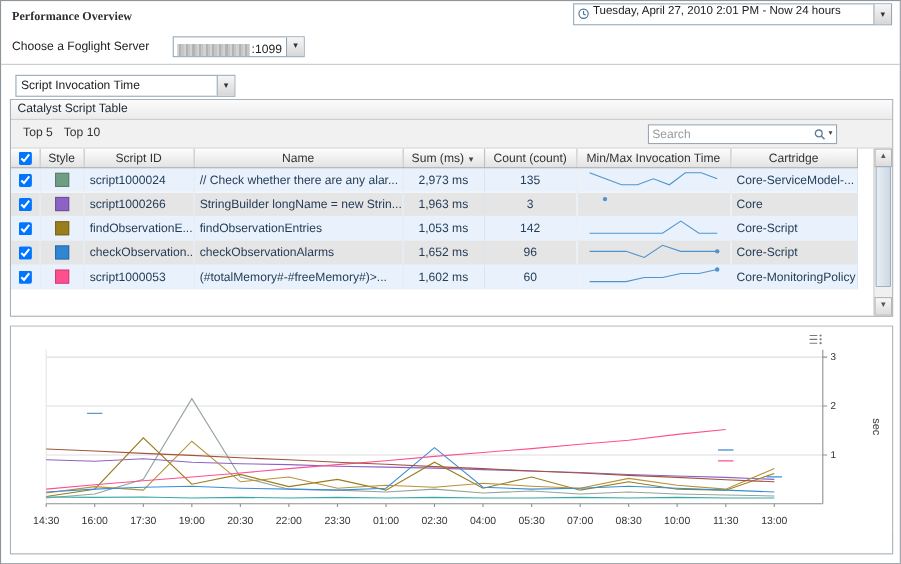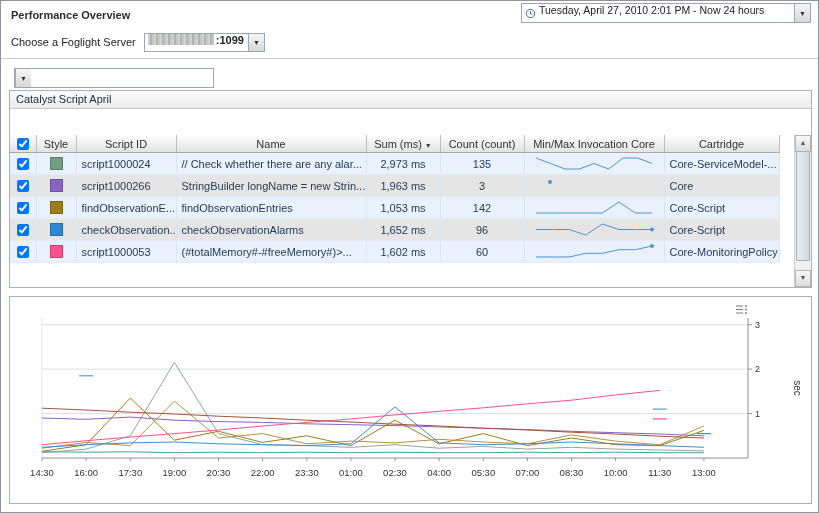--- a/index.html
+++ b/index.html
@@ -1,24 +1,24 @@
 <!DOCTYPE html>
 <html><head>
 <meta charset="utf-8">
 <style>
   html,body{margin:0;padding:0;}
   body{width:819px;height:513px;font-family:"Liberation Sans",sans-serif;background:#fff;}
   .page{position:relative;width:817px;height:511px;border:1px solid #8e959c;background:#fff;overflow:hidden;}
-  .page-title{position:absolute;top:8px;left:10px;font-size:11px;font-weight:bold;color:#2e2e2e;}
+  .page-title{position:absolute;top:8px;left:10px;font-size:11px;font-weight:bold;color:#2e2e2e;font-family:Liberation Serif, serif;}
   .time-range{position:absolute;top:2px;right:7px;width:288px;height:18px;border:1px solid #98a8b8;background:#fff;display:flex;align-items:flex-start;cursor:pointer;}
   .time-range .tricon{flex:0 0 17px;text-align:center;padding-top:1px;}
   .time-range .label{flex:1;font-size:10.5px;color:#222;white-space:nowrap;overflow:hidden;}
   .drop-btn{flex:0 0 15px;align-self:stretch;border-left:1px solid #98a8b8;background:linear-gradient(#f6f6f6,#d7d7d7);display:flex;align-items:center;justify-content:center;font-size:7px;color:#333;cursor:pointer;}
-  .server-row{position:absolute;top:32px;left:10px;height:18px;display:flex;align-items:center;font-size:11px;color:#222;}
-  .combo{margin-left:8px;height:17px;border:1px solid #98a8b8;background:#fff;display:flex;align-items:flex-start;cursor:pointer;font-weight:bold;}
+  .server-row{position:absolute;top:32px;left:10px;height:18px;display:flex;align-items:center;font-size:11px;color:#222;gap:13px;}
+  .combo{margin-left:8px;height:17px;border:1px solid #98a8b8;background:#fff;display:flex;align-items:flex-end;cursor:pointer;}
   .redacted{display:inline-block;width:66px;height:11px;margin:0 2px 0 3px;background:repeating-linear-gradient(90deg,#d2d2d2 0 2px,#b3b3b3 2px 4px,#c6c6c6 4px 6px);}
   .combo .suffix{font-size:11px;color:#222;padding-right:4px;}
   .hdr-sep{position:absolute;top:57px;left:0;right:0;border-top:1px solid #c9c9c9;}
   .metric-select{position:absolute;top:67px;left:13px;width:198px;height:18px;border:1px solid #98a8b8;background:#fff;display:flex;align-items:center;cursor:pointer;}
   .metric-select .label{flex:1;font-size:11px;color:#222;padding-left:4px;white-space:nowrap;overflow:hidden;}
   .panel{position:absolute;left:8px;width:801px;border:1px solid #a9b0b7;background:#fff;}
   #panel-table{top:89px;height:196px;}
   #panel-chart{top:295px;height:206px;}
   .panel-title{height:17px;line-height:17px;padding-left:6px;font-size:11px;color:#1c2733;background:linear-gradient(#fbfbfb,#ececec);border-bottom:1px solid #c6c6c6;}
   .toolbar{position:absolute;top:18px;left:0;right:0;height:25px;background:#f1f1f1;border-bottom:1px solid #d8d8d8;}
@@ -71,26 +71,41 @@
     <span class="combo">
       <span class="redacted"></span>
       <span class="suffix">:1099</span>
       <span class="drop-btn">▼</span>
     </span>
   </div>
 
   <div class="hdr-sep"></div>
 
   <div class="metric-select">
+    <span class="label">Script Invocation Time</span>
     <span class="drop-btn">▼</span>
   </div>
 
   <div class="panel" id="panel-table">
-    <div class="panel-title">Catalyst Script April</div>
-
+    <div class="panel-title">Catalyst Script Table</div>
+
+    <div class="toolbar">
+      <span class="toplink" id="top5">Top 5</span>
+      <span class="toplink" id="top10">Top 10</span>
+      <span class="searchbox">
+        <input type="text" placeholder="Search" style="">
+        <span class="mag">
+          <svg width="11" height="11" viewBox="0 0 11 11">
+              <circle cx="4.3" cy="4.3" r="3.1" fill="none" stroke="#5a7da0" stroke-width="1.2"></circle>
+              <line x1="6.6" y1="6.6" x2="9.6" y2="9.6" stroke="#5a7da0" stroke-width="1.4"></line>
+            </svg>
+        </span>
+        <span class="sdrop">▼</span>
+      </span>
+    </div>
 
     <div class="tblwrap">
       <table class="grid">
         <colgroup>
           <col style="width:26px">
             <col style="width:40px">
             <col style="width:100px">
             <col style="width:190px">
           <col style="width:74px">
             <col style="width:84px">
@@ -98,21 +113,21 @@
             <col style="width:115px">
         </colgroup>
         <thead>
           <tr>
             <th class="c-chk"><input type="checkbox" checked="" style=""></th>
             <th>Style</th>
             <th>Script ID</th>
             <th>Name</th>
             <th><span>Sum (ms)</span><span class="sorticon">▼</span></th>
             <th>Count (count)</th>
-            <th>Min/Max Invocation Core</th>
+            <th>Min/Max Invocation Time</th>
             <th>Cartridge</th>
           </tr>
         </thead>
         <tbody>
           <tr>
             <td class="c-chk"><input type="checkbox" checked="" style=""></td>
             <td class="c-style"><span class="swatch" style="background: rgb(111, 158, 133);"></span></td>
             <td>script1000024</td>
             <td>// Check whether there are any alar...</td>
             <td class="c-sum">2,973 ms</td>

